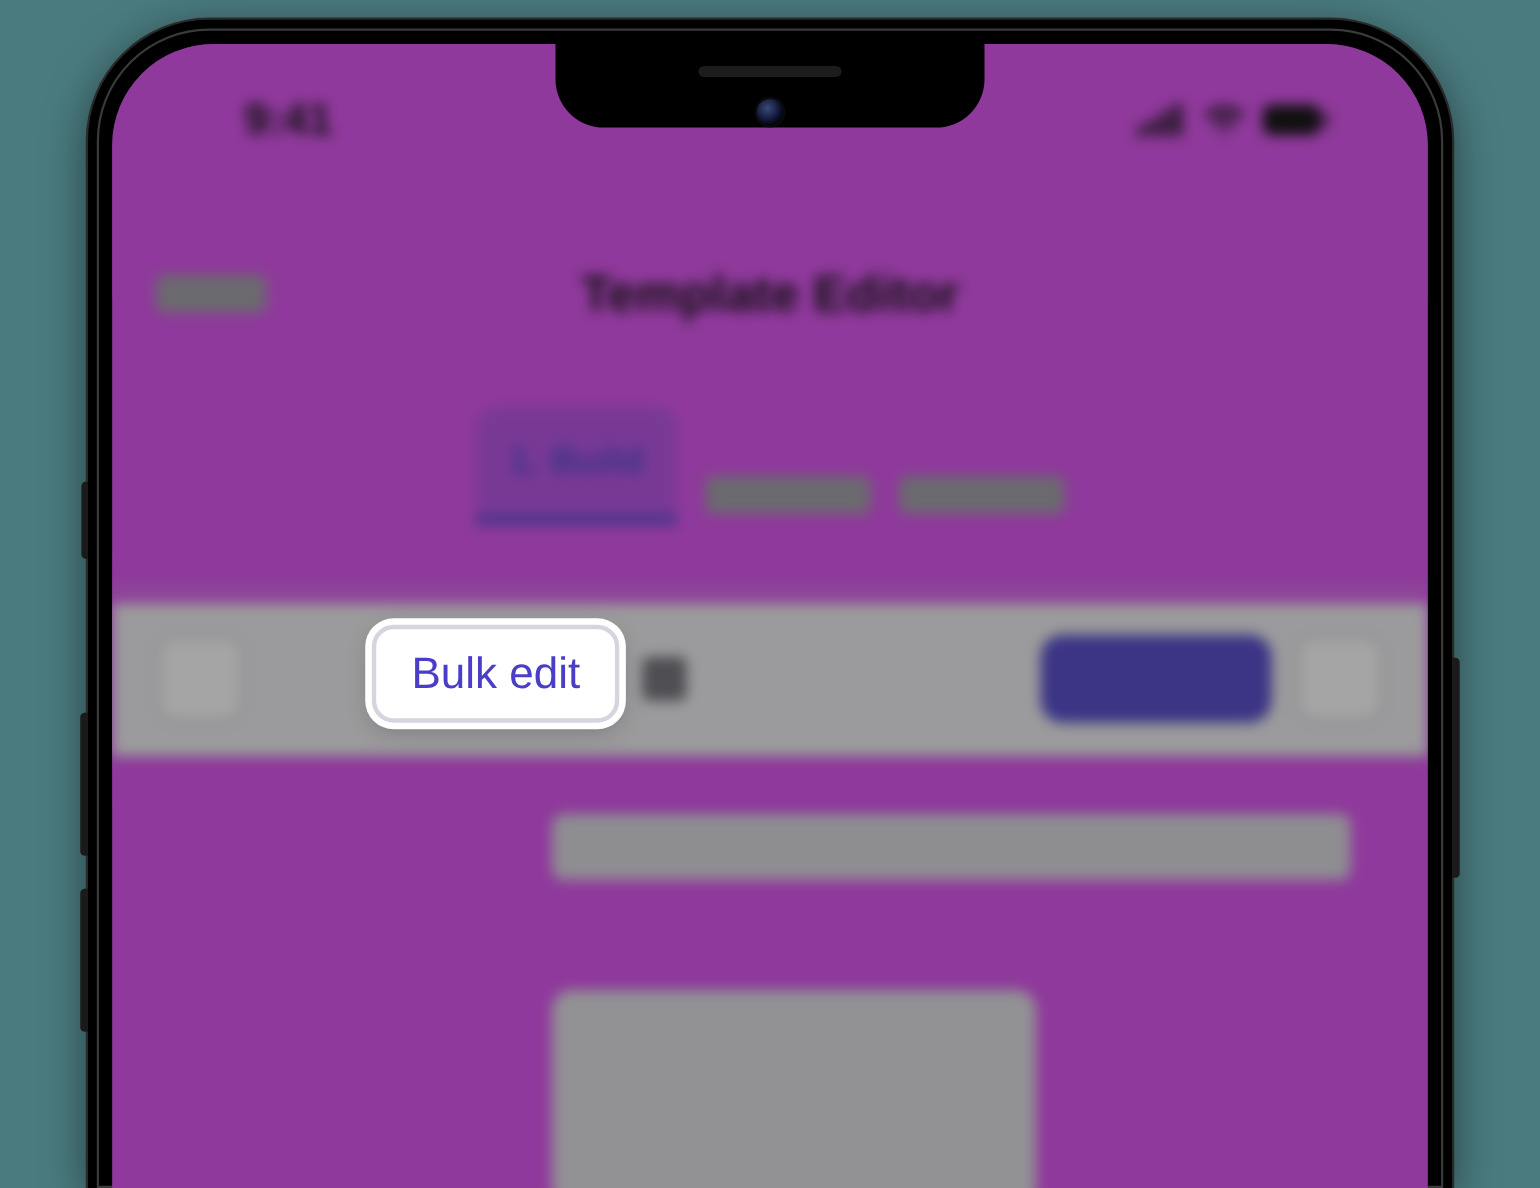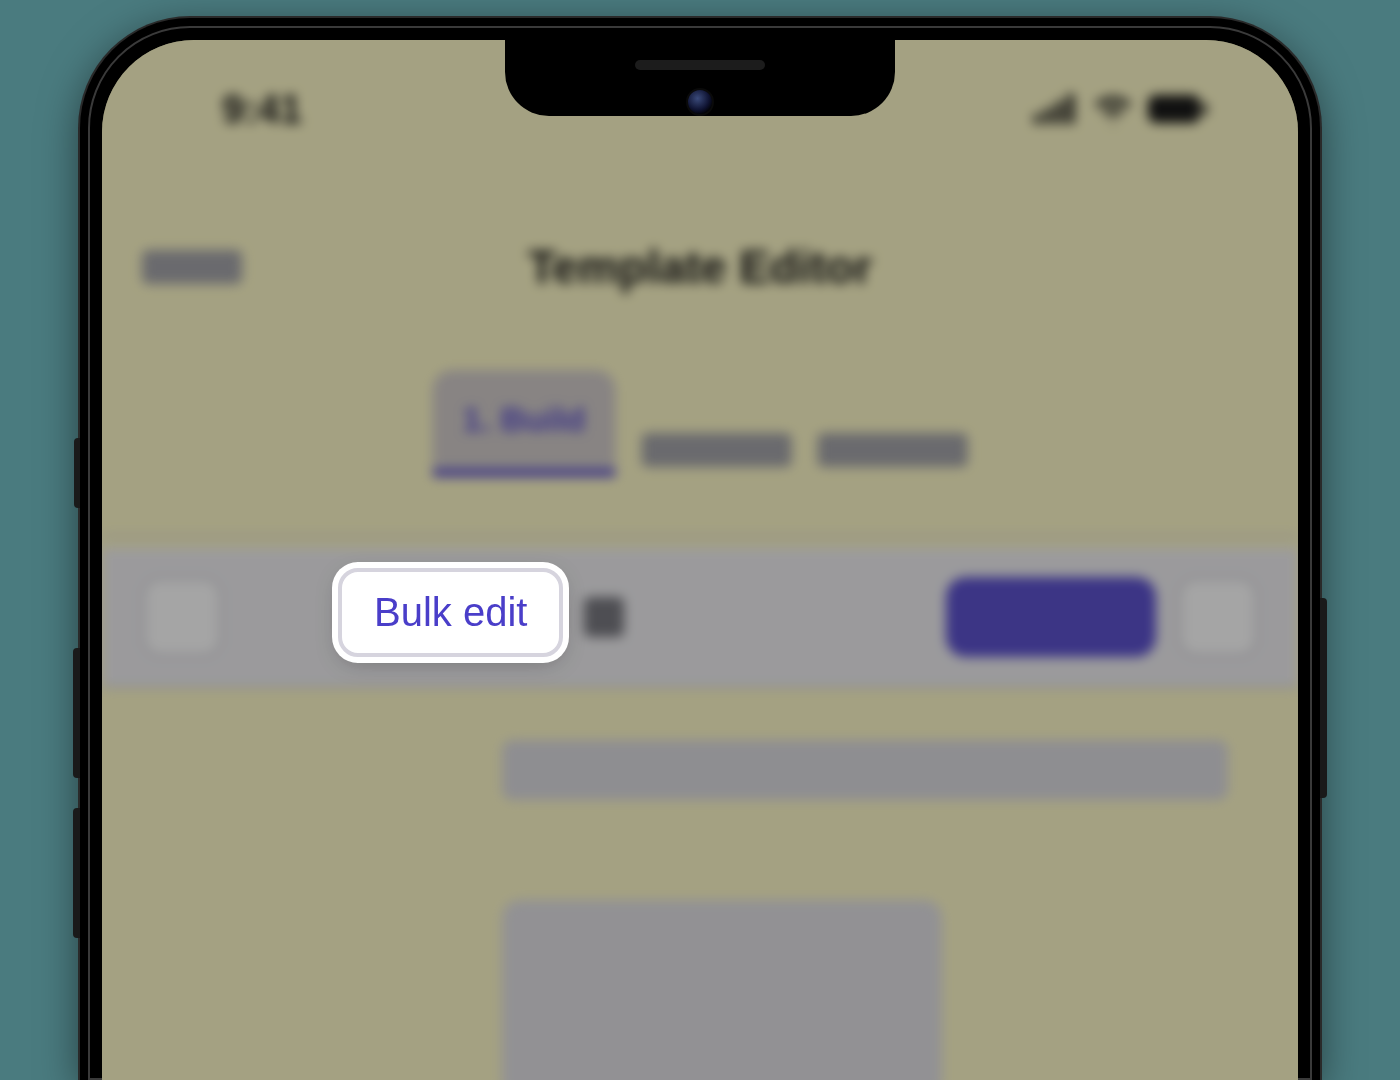--- a/index.html
+++ b/index.html
@@ -54,21 +54,21 @@
     position: absolute;
     right: -7px; top: 580px;
     width: 7px; height: 200px;
     background: #1a1a1a;
     border-radius: 0 4px 4px 0;
   }
   .screen {
     position: relative;
     width: 100%;
     height: 1040px;
-    background: #fef9c3;
+    background: #d946ef;
     border-radius: 92px 92px 0 0;
     overflow: hidden;
   }
   .dim-overlay {
     position: absolute;
     inset: 0;
     background: rgba(40,40,40,0.42);
     pointer-events: none;
     z-index: 5;
   }

